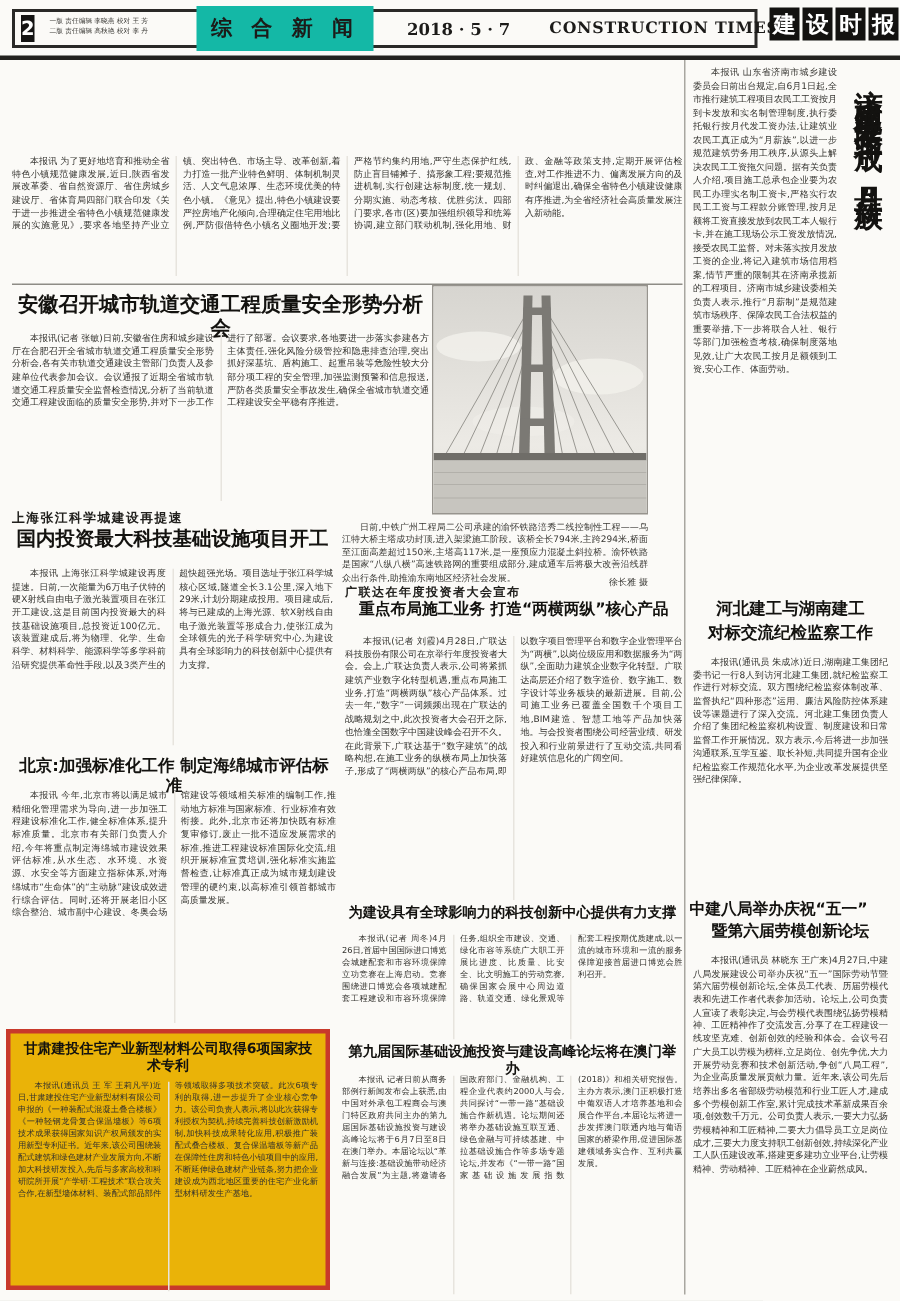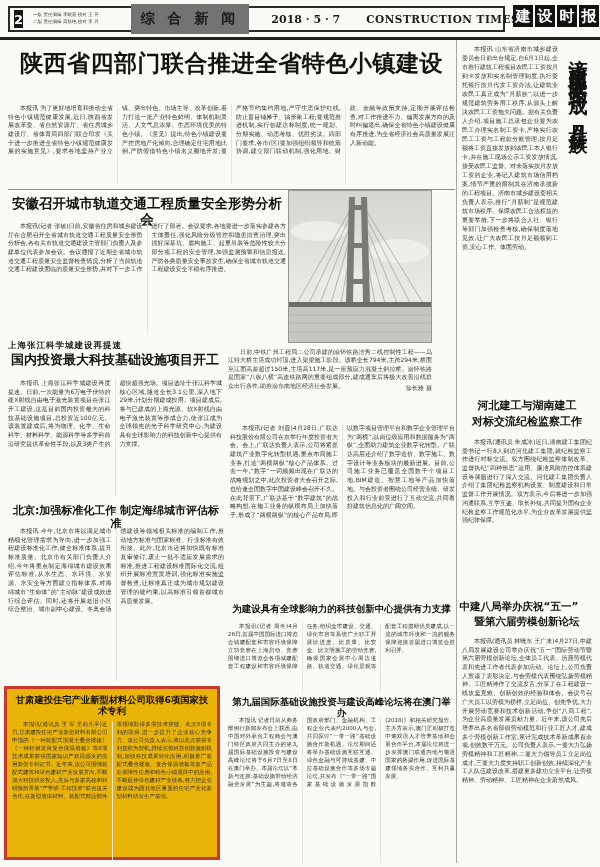--- a/index.html
+++ b/index.html
@@ -3,21 +3,21 @@
 <meta charset="utf-8">
 <style>
   html,body{margin:0;padding:0;}
   body{background:#e8e6e2;font-family:"DejaVu Sans",sans-serif;}
   #page{position:relative;width:600px;height:867px;background:#fbfaf7;overflow:hidden;margin:0 auto;color:#1c1b19;}
   .abs{position:absolute;}
   
   .header-box{left:8px;top:6px;width:497px;height:26px;border:2px solid #2a2927;display:flex;align-items:center;box-sizing:border-box;background:#fbfaf7;}
   .page-num{width:28px;height:18px;background:#151413;color:#fff;font-weight:bold;font-size:13px;display:flex;align-items:center;justify-content:center;margin-left:4px;}
   .edition-info{font-size:4.5px;line-height:1.5;color:#3a3935;margin-left:10px;white-space:nowrap;}
-  .section-title{background:#737373;font-size:14px;font-weight:bold;letter-spacing:4px;padding:6px 10px;margin-left:32px;white-space:nowrap;}
+  .section-title{background:#14b8a6;font-size:14px;font-weight:bold;letter-spacing:4px;padding:6px 10px;margin-left:32px;white-space:nowrap;}
   .date{font-family:"DejaVu Serif",serif;font-weight:bold;font-size:11px;margin-left:22px;white-space:nowrap;}
   .masthead-en{font-family:"DejaVu Serif",serif;font-weight:bold;font-size:10.5px;margin-left:26px;letter-spacing:0.5px;white-space:nowrap;}
   .logo{left:513px;top:5px;display:flex;gap:2px;}
   .logo span{width:20px;height:22px;background:#131210;color:#fff;font-family:"DejaVu Serif",serif;font-size:15px;font-weight:bold;display:flex;align-items:center;justify-content:center;}
   .top-rule{left:0;top:37px;width:600px;height:3px;background:#23221f;}
   
   .kicker{font-size:8.5px;font-weight:600;letter-spacing:1px;color:#22211e;}
   .headline{font-weight:800;text-align:center;color:#13120f;line-height:1.15;}
   .bodytext{font-size:6px;line-height:1.45;text-align:justify;color:#33322e;overflow:hidden;text-indent:2em;column-gap:9px;column-rule:1px solid #e7e4de;}
   .rule-h{background:#8e8c86;height:1px;}
@@ -77,21 +77,20 @@
     <div class="masthead-en">CONSTRUCTION TIMES</div>
   </div>
   <div class="abs logo">
     <span>建</span>
     <span>设</span>
     <span>时</span>
     <span>报</span>
   </div>
   <div class="abs top-rule"></div>
 
-  <div class="abs headline lead-headline">陕西省四部门联合推进全省特色小镇建设</div>
   <div class="abs bodytext lead-body">本报讯 为了更好地培育和推动全省特色小镇规范健康发展,近日,陕西省发展改革委、省自然资源厅、省住房城乡建设厅、省体育局四部门联合印发《关于进一步推进全省特色小镇规范健康发展的实施意见》,要求各地坚持产业立镇、突出特色、市场主导、改革创新,着力打造一批产业特色鲜明、体制机制灵活、人文气息浓厚、生态环境优美的特色小镇。《意见》提出,特色小镇建设要严控房地产化倾向,合理确定住宅用地比例,严防假借特色小镇名义圈地开发;要严格节约集约用地,严守生态保护红线,防止盲目铺摊子、搞形象工程;要规范推进机制,实行创建达标制度,统一规划、分期实施、动态考核、优胜劣汰。四部门要求,各市(区)要加强组织领导和统筹协调,建立部门联动机制,强化用地、财政、金融等政策支持,定期开展评估检查,对工作推进不力、偏离发展方向的及时纠偏退出,确保全省特色小镇建设健康有序推进,为全省经济社会高质量发展注入新动能。</div>
   <div class="abs rule-h lead-rule"></div>
 
   <div class="abs headline anhui-headline">安徽召开城市轨道交通工程质量安全形势分析会</div>
   <div class="abs bodytext anhui-body">本报讯(记者 张敏)日前,安徽省住房和城乡建设厅在合肥召开全省城市轨道交通工程质量安全形势分析会,各有关市轨道交通建设主管部门负责人及参建单位代表参加会议。会议通报了近期全省城市轨道交通工程质量安全监督检查情况,分析了当前轨道交通工程建设面临的质量安全形势,并对下一步工作进行了部署。会议要求,各地要进一步落实参建各方主体责任,强化风险分级管控和隐患排查治理,突出抓好深基坑、盾构施工、起重吊装等危险性较大分部分项工程的安全管理,加强监测预警和信息报送,严防各类质量安全事故发生,确保全省城市轨道交通工程建设安全平稳有序推进。</div>
 
   <div class="abs photo-frame">
     <svg width="142" height="151" viewBox="0 0 142 151" xmlns="http://www.w3.org/2000/svg">
       <defs>
         <linearGradient id="sky" x1="0" y1="0" x2="0" y2="1">
@@ -143,20 +142,22 @@
   <div class="abs bodytext sh-body">本报讯 上海张江科学城建设再度提速。日前,一次能量为6万电子伏特的硬X射线自由电子激光装置项目在张江开工建设,这是目前国内投资最大的科技基础设施项目,总投资近100亿元。该装置建成后,将为物理、化学、生命科学、材料科学、能源科学等多学科前沿研究提供革命性手段,以及3类产生的超快超强光场。项目选址于张江科学城核心区域,隧道全长3.1公里,深入地下29米,计划分期建成投用。项目建成后,将与已建成的上海光源、软X射线自由电子激光装置等形成合力,使张江成为全球领先的光子科学研究中心,为建设具有全球影响力的科技创新中心提供有力支撑。</div>
 
   <div class="abs headline bj-headline">北京:加强标准化工作  制定海绵城市评估标准</div>
   <div class="abs bodytext bj-body">本报讯 今年,北京市将以满足城市精细化管理需求为导向,进一步加强工程建设标准化工作,健全标准体系,提升标准质量。北京市有关部门负责人介绍,今年将重点制定海绵城市建设效果评估标准,从水生态、水环境、水资源、水安全等方面建立指标体系,对海绵城市“生命体”的“主动脉”建设成效进行综合评估。同时,还将开展老旧小区综合整治、城市副中心建设、冬奥会场馆建设等领域相关标准的编制工作,推动地方标准与国家标准、行业标准有效衔接。此外,北京市还将加快既有标准复审修订,废止一批不适应发展需求的标准,推进工程建设标准国际化交流,组织开展标准宣贯培训,强化标准实施监督检查,让标准真正成为城市规划建设管理的硬约束,以高标准引领首都城市高质量发展。</div>
 
   <div class="abs gansu-box">
     <div class="headline gansu-headline">甘肃建投住宅产业新型材料公司取得6项国家技术专利</div>
     <div class="bodytext gansu-body">本报讯(通讯员 王 军 王莉凡平)近日,甘肃建投住宅产业新型材料有限公司申报的《一种装配式混凝土叠合楼板》《一种轻钢龙骨复合保温墙板》等6项技术成果获得国家知识产权局颁发的实用新型专利证书。近年来,该公司围绕装配式建筑和绿色建材产业发展方向,不断加大科技研发投入,先后与多家高校和科研院所开展“产学研·工程技术”联合攻关合作,在新型墙体材料、装配式部品部件等领域取得多项技术突破。此次6项专利的取得,进一步提升了企业核心竞争力。该公司负责人表示,将以此次获得专利授权为契机,持续完善科技创新激励机制,加快科技成果转化应用,积极推广装配式叠合楼板、复合保温墙板等新产品在保障性住房和特色小镇项目中的应用,不断延伸绿色建材产业链条,努力把企业建设成为西北地区重要的住宅产业化新型材料研发生产基地。</div>
   </div>
 
+  <div class="abs kicker gl-kicker">广联达在年度投资者大会宣布</div>
+  <div class="abs headline gl-headline">重点布局施工业务  打造“两横两纵”核心产品</div>
   <div class="abs bodytext gl-body">本报讯(记者 刘霞)4月28日,广联达科技股份有限公司在京举行年度投资者大会。会上,广联达负责人表示,公司将紧抓建筑产业数字化转型机遇,重点布局施工业务,打造“两横两纵”核心产品体系。过去一年,“数字”一词频频出现在广联达的战略规划之中,此次投资者大会召开之际,也恰逢全国数字中国建设峰会召开不久。在此背景下,广联达基于“数字建筑”的战略构想,在施工业务的纵横布局上加快落子,形成了“两横两纵”的核心产品布局,即以数字项目管理平台和数字企业管理平台为“两横”,以岗位级应用和数据服务为“两纵”,全面助力建筑企业数字化转型。广联达高层还介绍了数字造价、数字施工、数字设计等业务板块的最新进展。目前,公司施工业务已覆盖全国数千个项目工地,BIM建造、智慧工地等产品加快落地。与会投资者围绕公司经营业绩、研发投入和行业前景进行了互动交流,共同看好建筑信息化的广阔空间。</div>
 
   <div class="abs headline expo-headline">为建设具有全球影响力的科技创新中心提供有力支撑</div>
   <div class="abs bodytext expo-body">本报讯(记者 周冬)4月26日,首届中国国际进口博览会城建配套和市容环境保障立功竞赛在上海启动。竞赛围绕进口博览会各项城建配套工程建设和市容环境保障任务,组织全市建设、交通、绿化市容等系统广大职工开展比进度、比质量、比安全、比文明施工的劳动竞赛,确保国家会展中心周边道路、轨道交通、绿化景观等配套工程按期优质建成,以一流的城市环境和一流的服务保障迎接首届进口博览会胜利召开。</div>
 
   <div class="abs headline forum-headline">第九届国际基础设施投资与建设高峰论坛将在澳门举办</div>
   <div class="abs bodytext forum-body">本报讯 记者日前从商务部例行新闻发布会上获悉,由中国对外承包工程商会与澳门特区政府共同主办的第九届国际基础设施投资与建设高峰论坛将于6月7日至8日在澳门举办。本届论坛以“革新与连接:基础设施带动经济融合发展”为主题,将邀请各国政府部门、金融机构、工程企业代表约2000人与会,共同探讨“一带一路”基础设施合作新机遇。论坛期间还将举办基础设施互联互通、绿色金融与可持续基建、中拉基础设施合作等多场专题论坛,并发布《“一带一路”国家基础设施发展指数(2018)》和相关研究报告。主办方表示,澳门正积极打造中葡双语人才培养基地和会展合作平台,本届论坛将进一步发挥澳门联通内地与葡语国家的桥梁作用,促进国际基建领域务实合作、互利共赢发展。</div>
 
   <div class="abs rule-v right-rule"></div>
 

